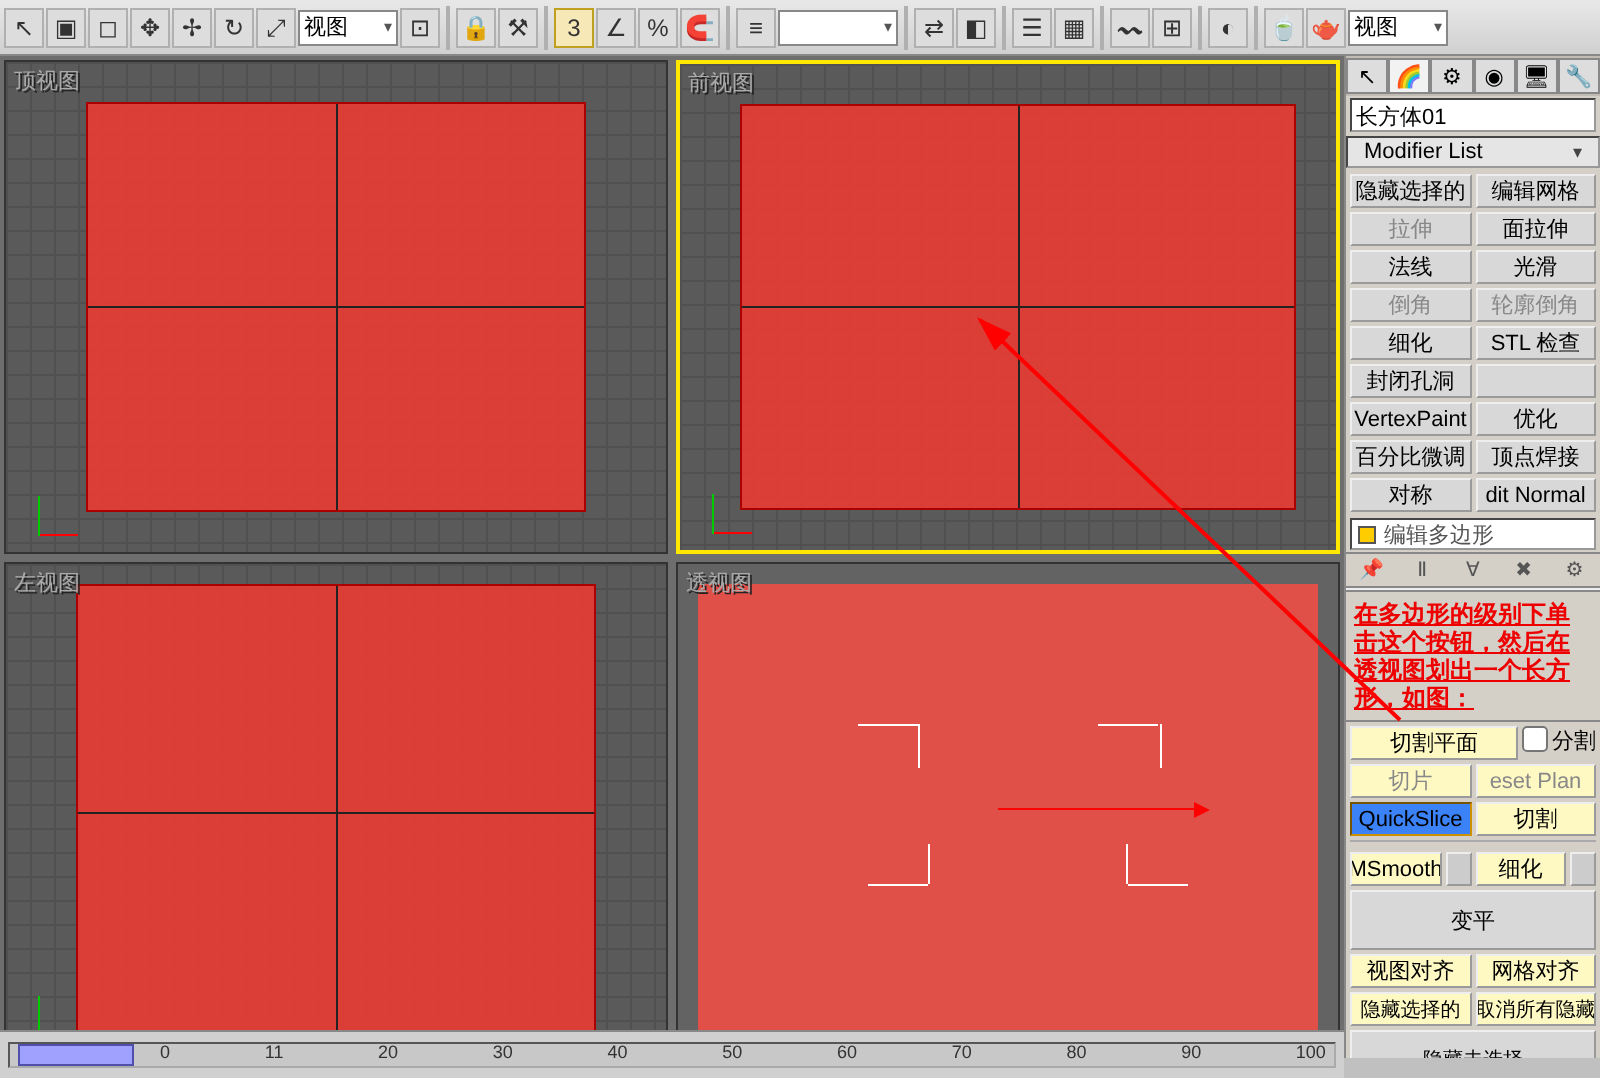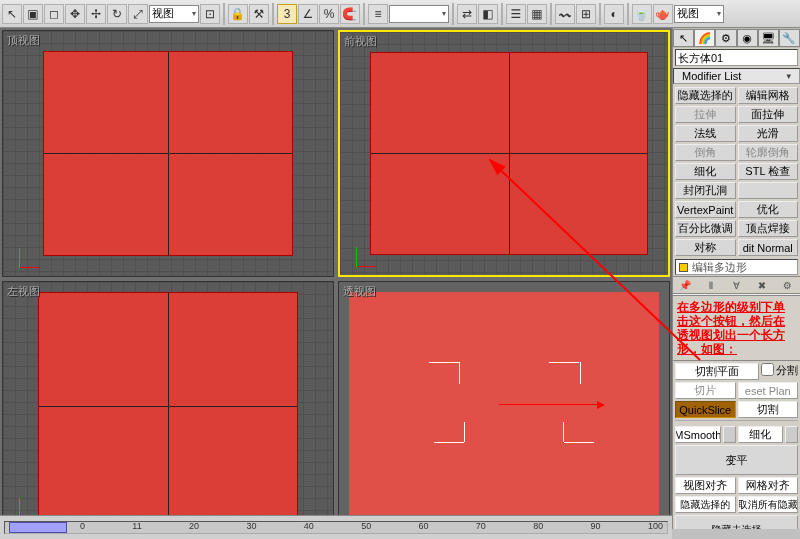--- a/index.html
+++ b/index.html
@@ -205,26 +205,26 @@
 .annot u { text-decoration: underline; }
 .section {
   border-top: 1px solid #888;
   padding: 2px;
 }
 .rowb {
   display:flex; gap:2px; margin-bottom:2px;
 }
 .rowb .c {
   height:17px; flex:1;
-  border:1px outset #eee; background:#ffffff;
+  border:1px outset #eee; background:#fef9c3;
   display:flex; align-items:center; justify-content:center;
   font-size:11px; cursor:pointer; overflow:hidden; white-space:nowrap;
 }
 .rowb .c.disabled { color:#888; }
-.rowb .c.active { background: #a16207; border:1px inset #cc9000;}
+.rowb .c.active { background: #3b82f6; border:1px inset #cc9000;}
 .rowb .cb { flex:0 0 auto; display:flex; align-items:flex-start; font-size:11px; }
 .rowb .cb input { margin-right:2px; }
 .rowb .sq { width:13px; flex:0 0 13px; background:#ccc; border:1px outset #eee; }
 .fullbtn {
   height:30px; border:1px outset #eee; background:#d8d8d8;
   display:flex; align-items:center; justify-content:center;
   font-size:11px; margin:0 0 2px 0;
 }
 
 

